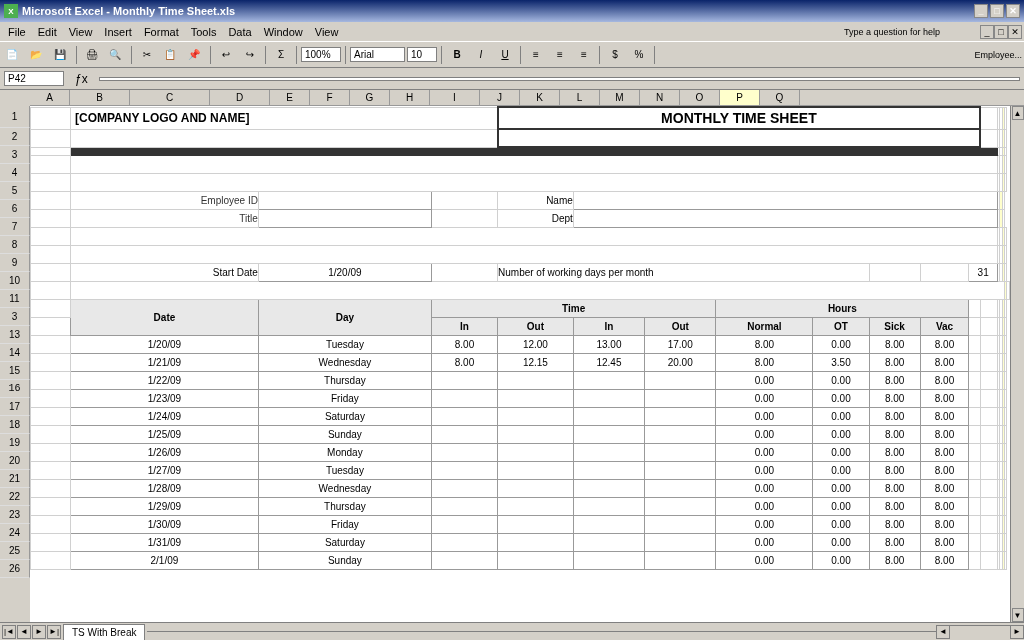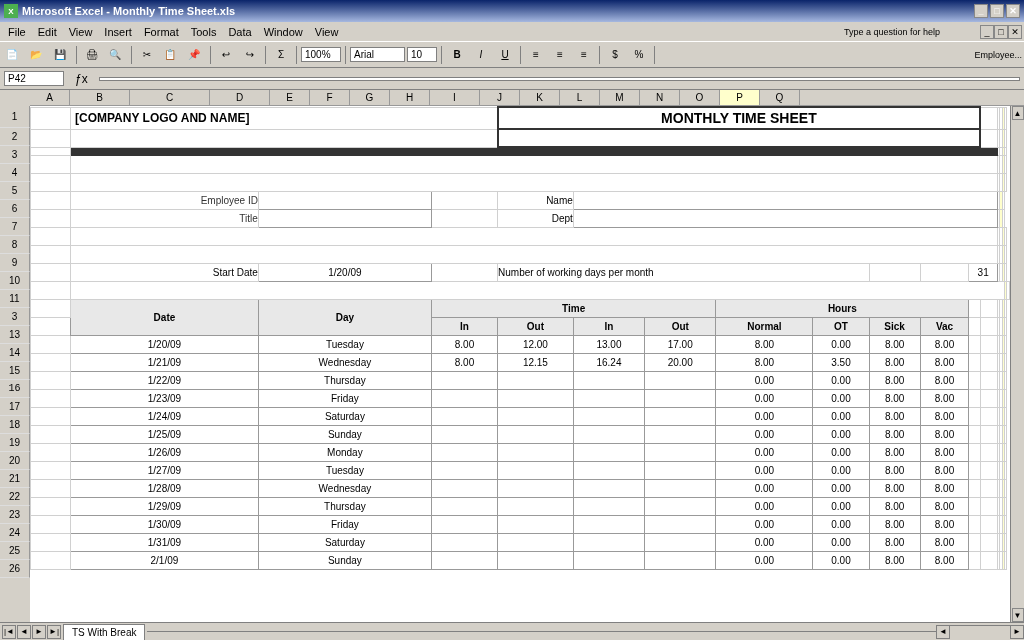--- a/index.html
+++ b/index.html
@@ -456,21 +456,21 @@
           <td style="background:#ffffcc; border:1px solid #d0d0d0;"></td>
           <td style="border:1px solid #d0d0d0;"></td>
         </tr>
 
         <tr style="height:18px;">
           <td style="border:1px solid #d0d0d0;"></td>
           <td style="border:1px solid #999; text-align:center; font-size:10px;">1/21/09</td>
           <td style="border:1px solid #999; text-align:center; font-size:10px;">Wednesday</td>
           <td style="border:1px solid #999; text-align:center; font-size:10px;">8.00</td>
           <td style="border:1px solid #999; text-align:center; font-size:10px;">12.15</td>
-          <td style="border:1px solid #999; text-align:center; font-size:10px;">16.24</td>
+          <td style="border:1px solid #999; text-align:center; font-size:10px;">12.45</td>
           <td style="border:1px solid #999; text-align:center; font-size:10px;">20.00</td>
           <td style="border:1px solid #999; text-align:center; font-size:10px;">8.00</td>
           <td style="border:1px solid #999; text-align:center; font-size:10px;">3.50</td>
           <td style="border:1px solid #999; text-align:center; font-size:10px;">8.00</td>
           <td style="border:1px solid #999; text-align:center; font-size:10px;">8.00</td>
           <td style="border:1px solid #d0d0d0;"></td>
           <td style="border:1px solid #d0d0d0;"></td>
           <td style="border:1px solid #d0d0d0;"></td>
           <td style="border:1px solid #d0d0d0;"></td>
           <td style="background:#ffffcc; border:1px solid #d0d0d0;"></td>

